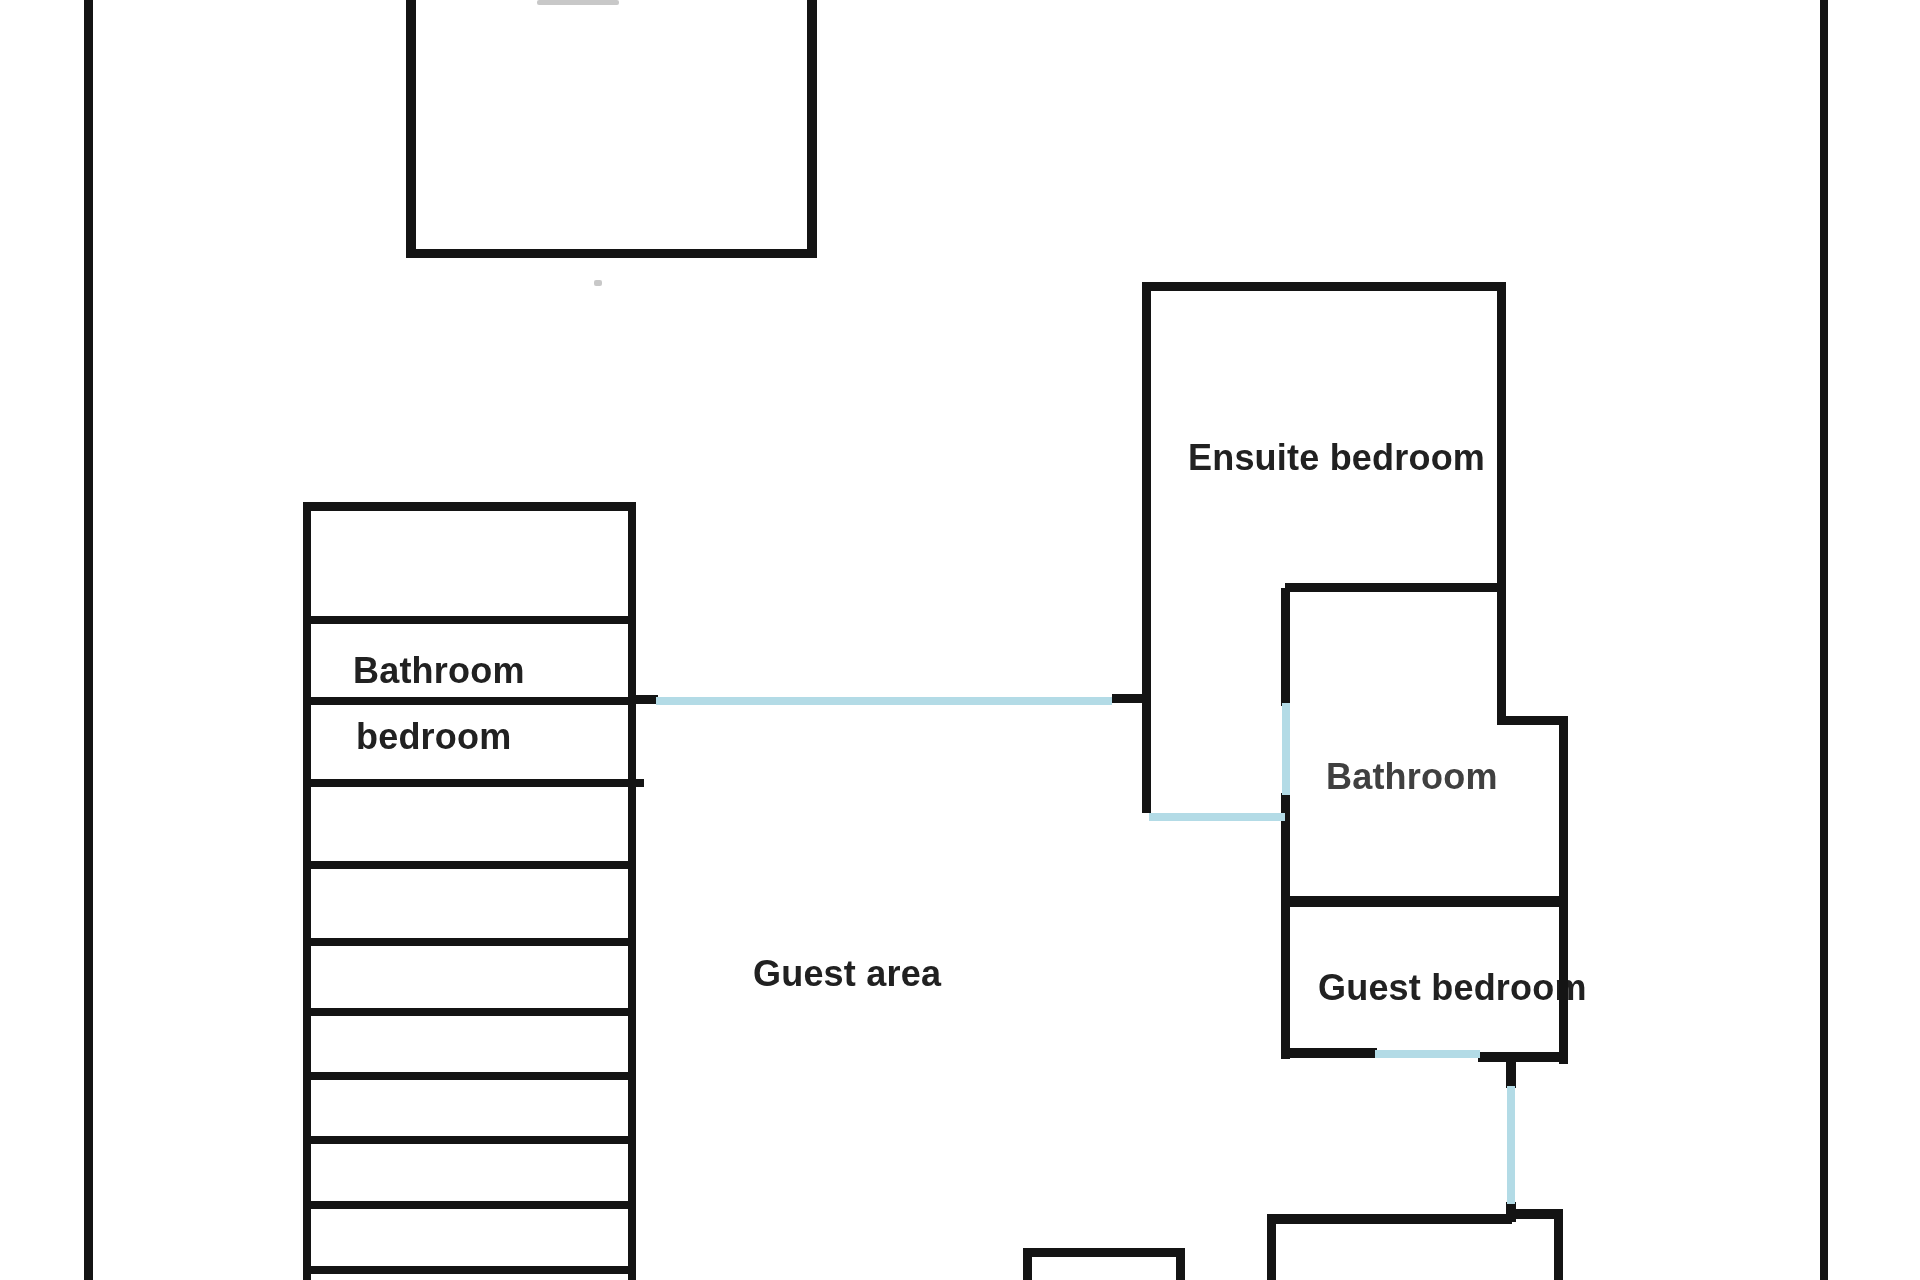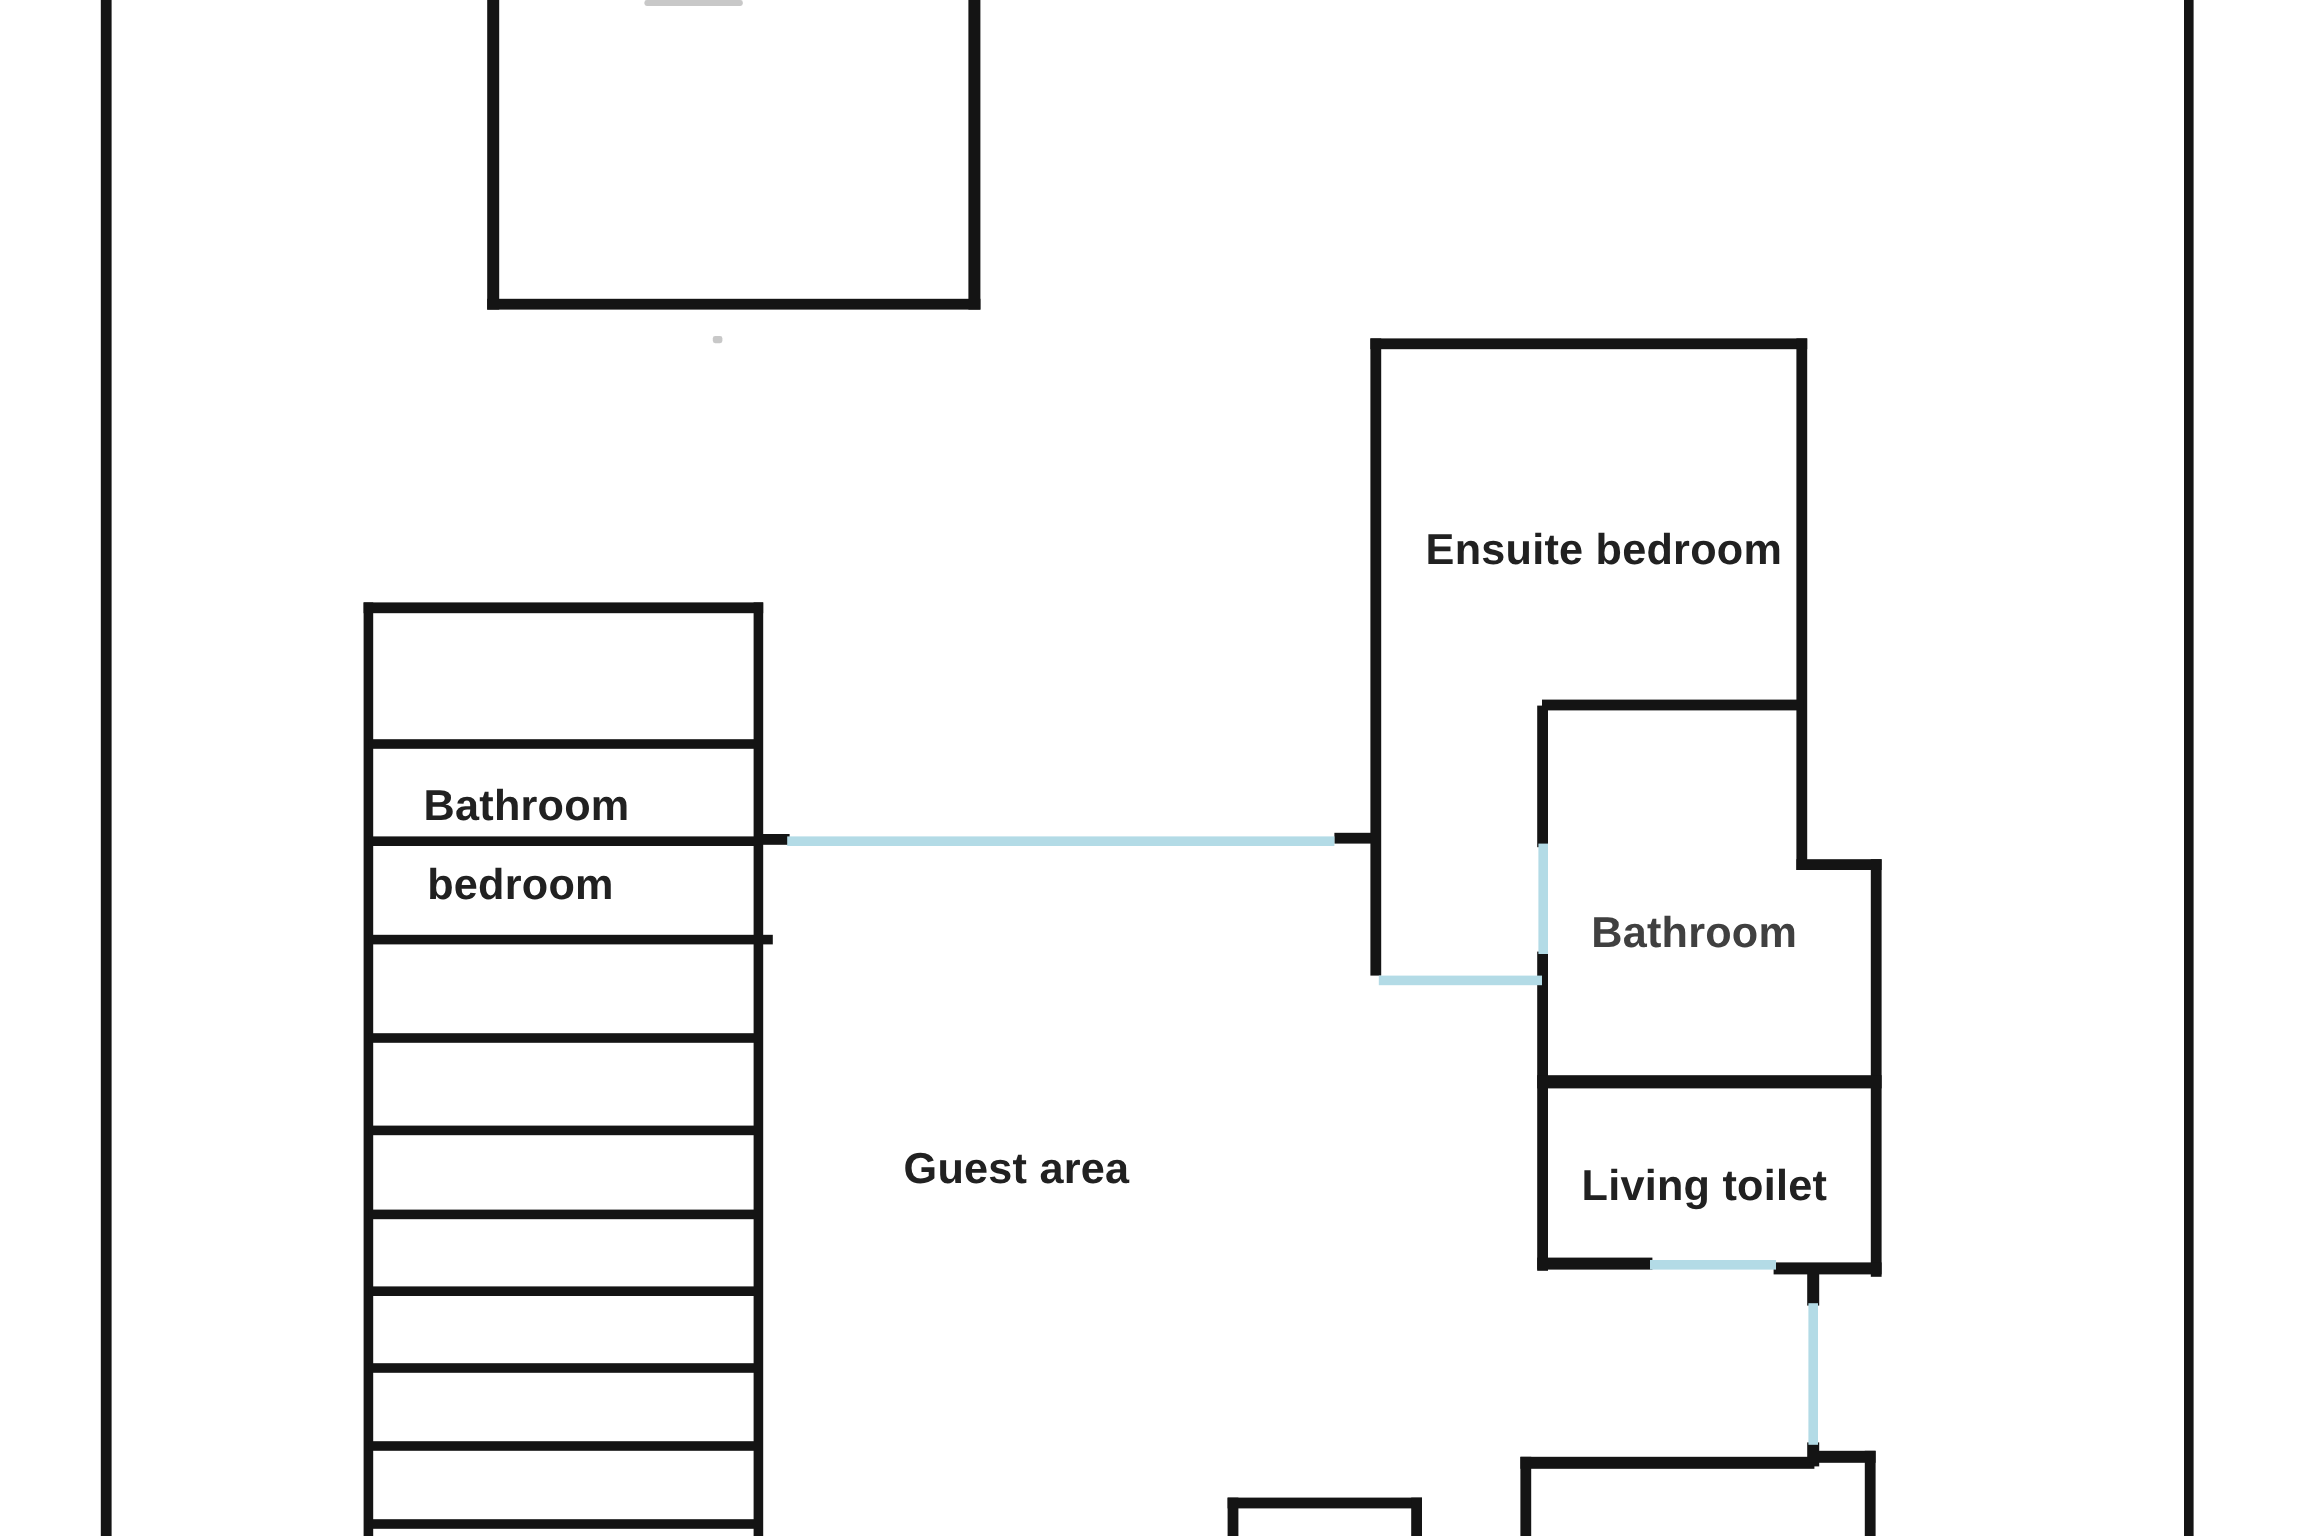--- a/index.html
+++ b/index.html
@@ -23,21 +23,21 @@
   .artifact{position:absolute;border-radius:2px;}
 </style>
 </head>
 <body>
 
 <div class="plan" id="plan" style="width: 1920px; height: 1280px; background: rgb(255, 255, 255);">
   <span class="room-label" style="left: 353px; top: 650px; color: rgb(33, 33, 33);">Bathroom</span>
   <span class="room-label" style="left: 356px; top: 716px; color: rgb(33, 33, 33);">bedroom</span>
   <span class="room-label" style="left: 1188px; top: 437px; color: rgb(33, 33, 33);">Ensuite bedroom</span>
   <span class="room-label" style="left: 1326px; top: 756px; color: #404040;">Bathroom</span>
-  <span class="room-label" style="left: 1318px; top: 967px; color: rgb(33, 33, 33);">Living toilet</span>
+  <span class="room-label" style="left: 1318px; top: 967px; color: rgb(33, 33, 33);">Guest bedroom</span>
   <span class="room-label" style="left: 753px; top: 953px; color: rgb(33, 33, 33);">Guest area</span>
 <div class="seg" style="left: 84px; top: 0px; width: 9px; height: 1280px; background: rgb(20, 20, 20);"></div>
     <div class="seg" style="left: 1820px; top: 0px; width: 8px; height: 1280px; background: rgb(20, 20, 20);"></div>
     <div class="seg" style="left: 406px; top: 0px; width: 10px; height: 258px; background: rgb(20, 20, 20);"></div>
     <div class="seg" style="left: 807px; top: 0px; width: 10px; height: 258px; background: rgb(20, 20, 20);"></div>
     <div class="seg" style="left: 406px; top: 249px; width: 411px; height: 9px; background: rgb(20, 20, 20);"></div>
     <div class="seg" style="left: 303px; top: 502px; width: 333px; height: 9px; background: rgb(20, 20, 20);"></div>
     <div class="seg" style="left: 303px; top: 502px; width: 8px; height: 778px; background: rgb(20, 20, 20);"></div>
     <div class="seg" style="left: 628px; top: 502px; width: 8px; height: 778px; background: rgb(20, 20, 20);"></div>
     <div class="seg" style="left: 307px; top: 616px; width: 325px; height: 8px; background: rgb(20, 20, 20);"></div>

